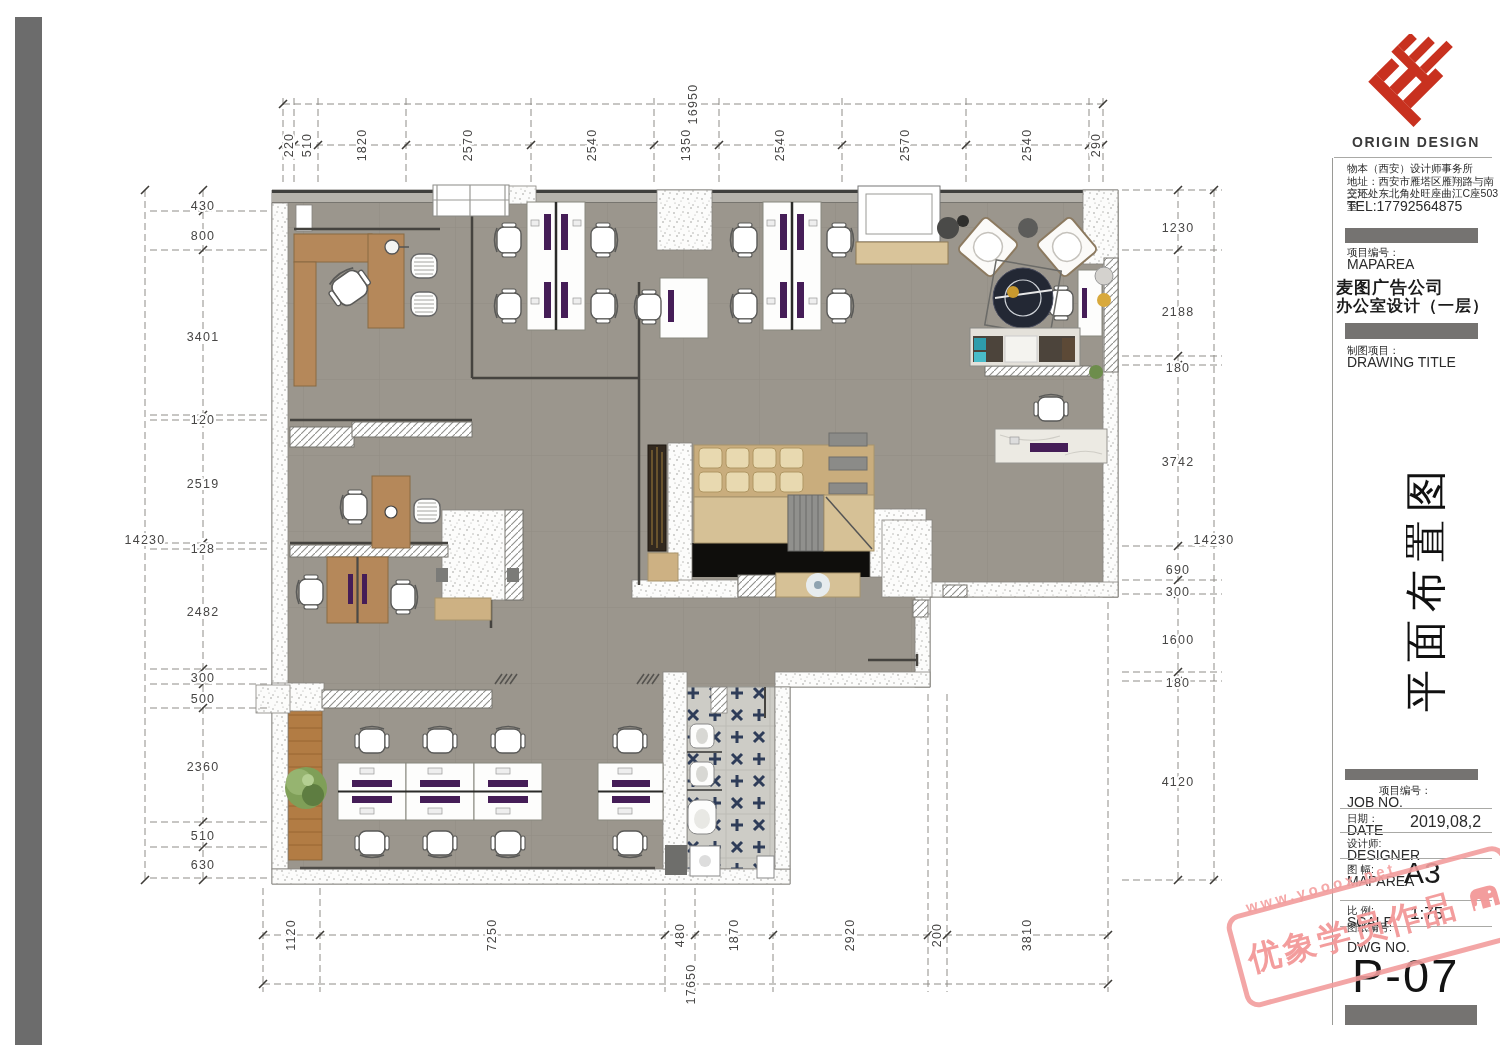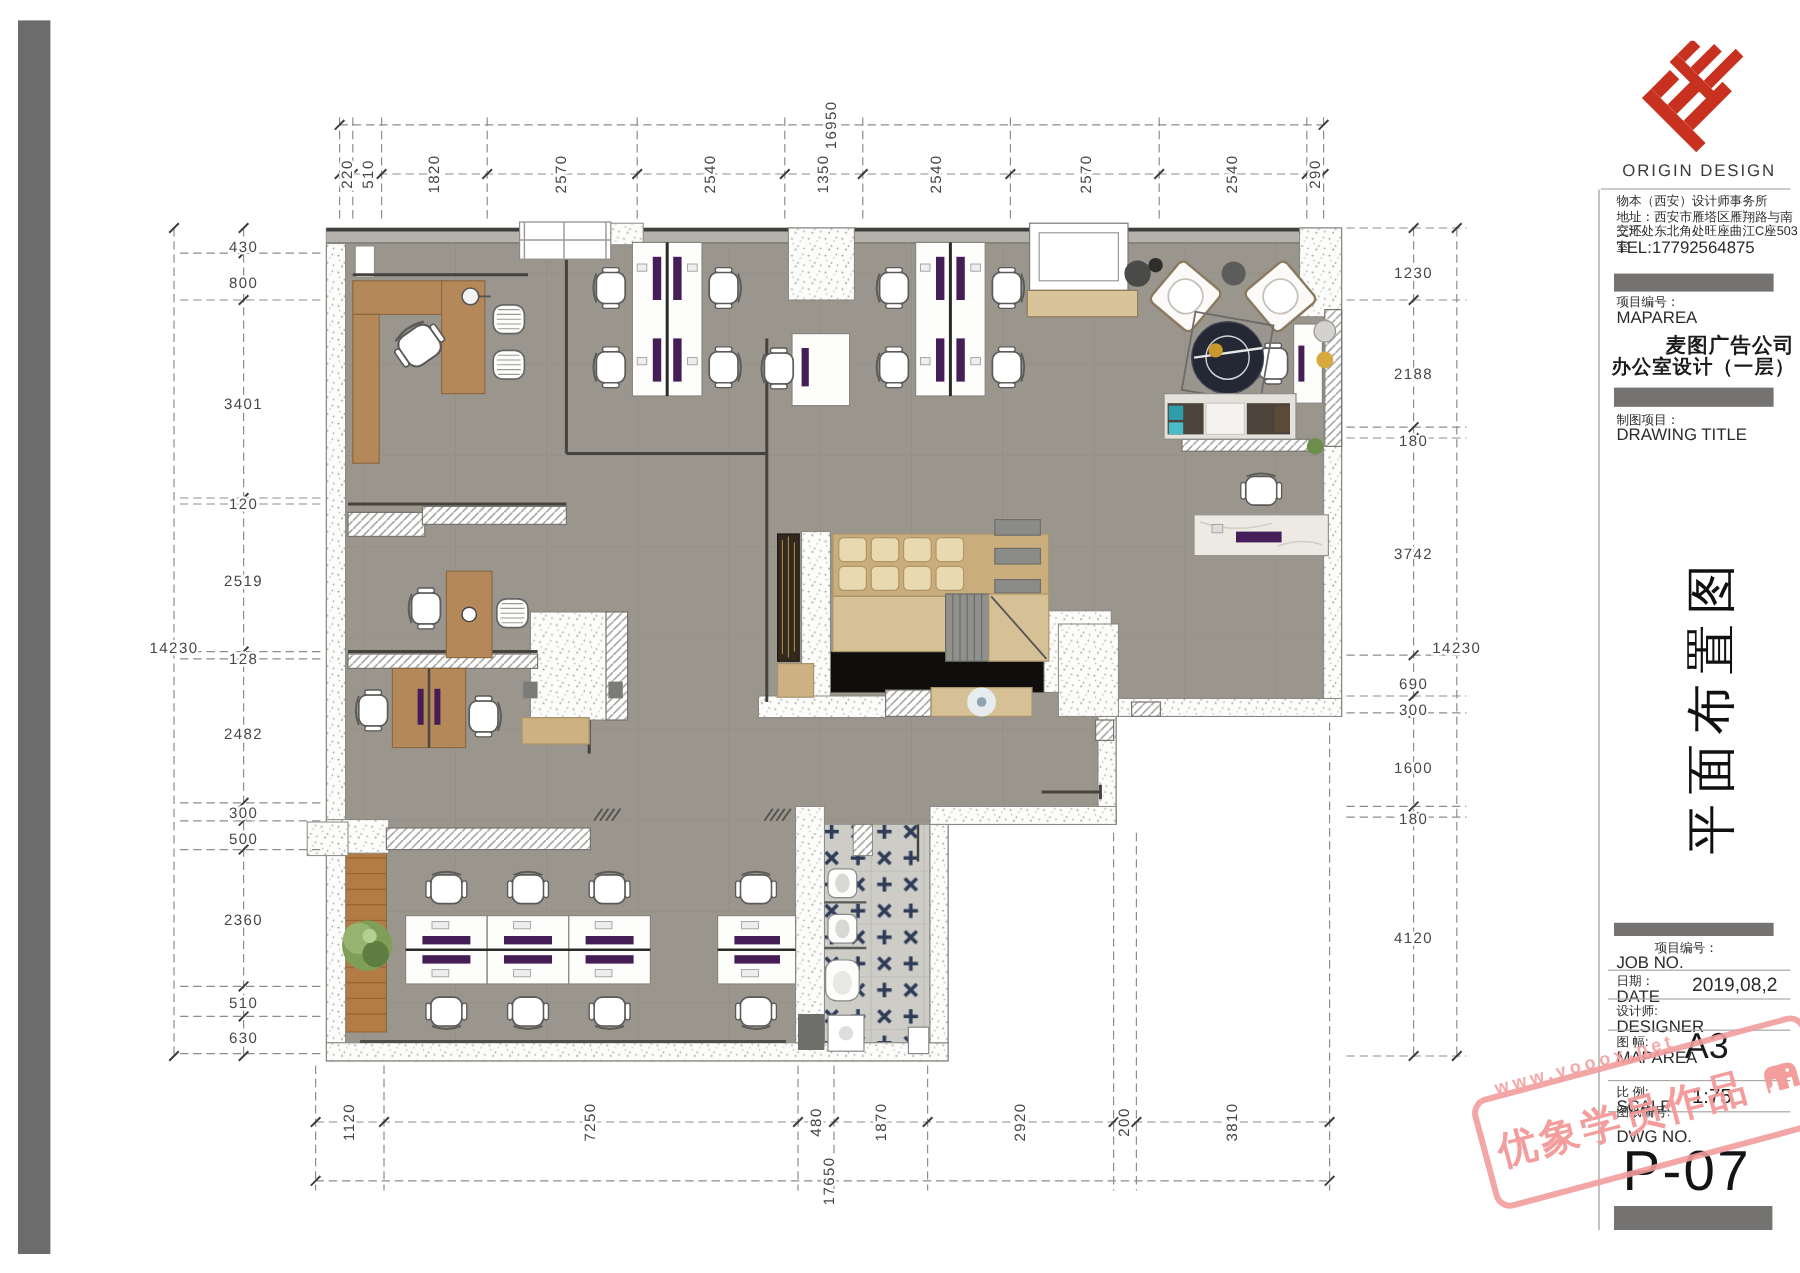--- a/index.html
+++ b/index.html
@@ -5,22 +5,22 @@
   html,body{margin:0;padding:0}
   body{width:1500px;height:1061px;position:relative;background:#fff;overflow:hidden;
        font-family:"Liberation Sans",sans-serif;color:#222}
   .abs{position:absolute}
   .cn{font-size:10.5px;line-height:12.5px;color:#2b2b2b}
   .en{font-size:14px;line-height:12.5px;color:#2b2b2b}
   .bar{background:#757371}
   .sep{border-top:1px solid #a9a9a6;height:0}
   svg text.dim{font-family:"Liberation Sans",sans-serif;font-size:12.5px;fill:#474645;
        letter-spacing:1.2px;paint-order:stroke;stroke:#ffffff;stroke-width:4px;text-anchor:middle}
-  .brand{font-size:14px;letter-spacing:1.6px;color:#3a3a3a;font-weight:400;text-align:center}
-  .pname{font-size:17px;font-weight:700;color:#1b1b1b;text-align:right;letter-spacing:1px}
+  .brand{font-size:14px;letter-spacing:1.6px;color:#3a3a3a;font-weight:700;text-align:center}
+  .pname{font-size:17px;font-weight:700;color:#1b1b1b;text-align:left;letter-spacing:1px}
   .vtitle{font-size:42px;font-weight:500;color:#101010;letter-spacing:8px;white-space:nowrap;text-align:center}
   .dwgno{font-size:47px;color:#131313;font-weight:500;letter-spacing:2px}
   .stamp{border:5px solid rgba(242,156,156,.9);border-radius:14px;display:flex;align-items:center;
          justify-content:center;gap:8px;color:rgba(242,152,152,.95);font-size:33px;font-weight:700;
          letter-spacing:3px;transform:rotate(-15deg);transform-origin:left center}
   .wmurl{color:rgba(244,164,164,.95);font-size:15px;font-weight:600;letter-spacing:3.5px;
          transform:rotate(-15deg);transform-origin:left center}
 </style>
 </head>
 <body>

